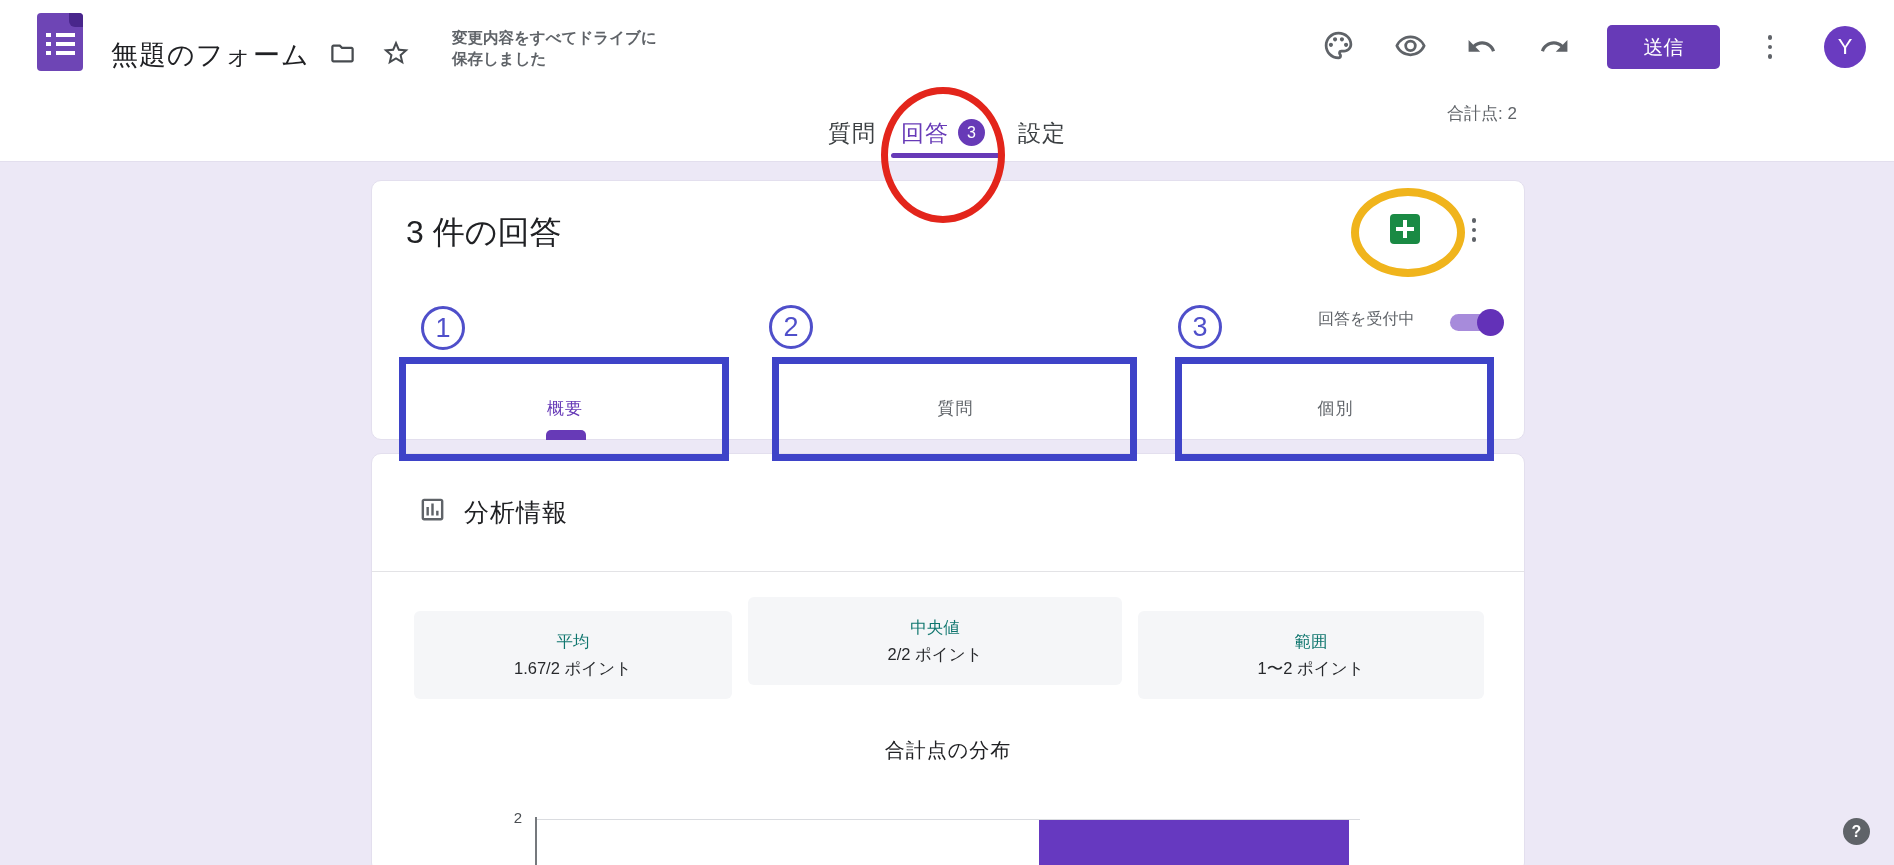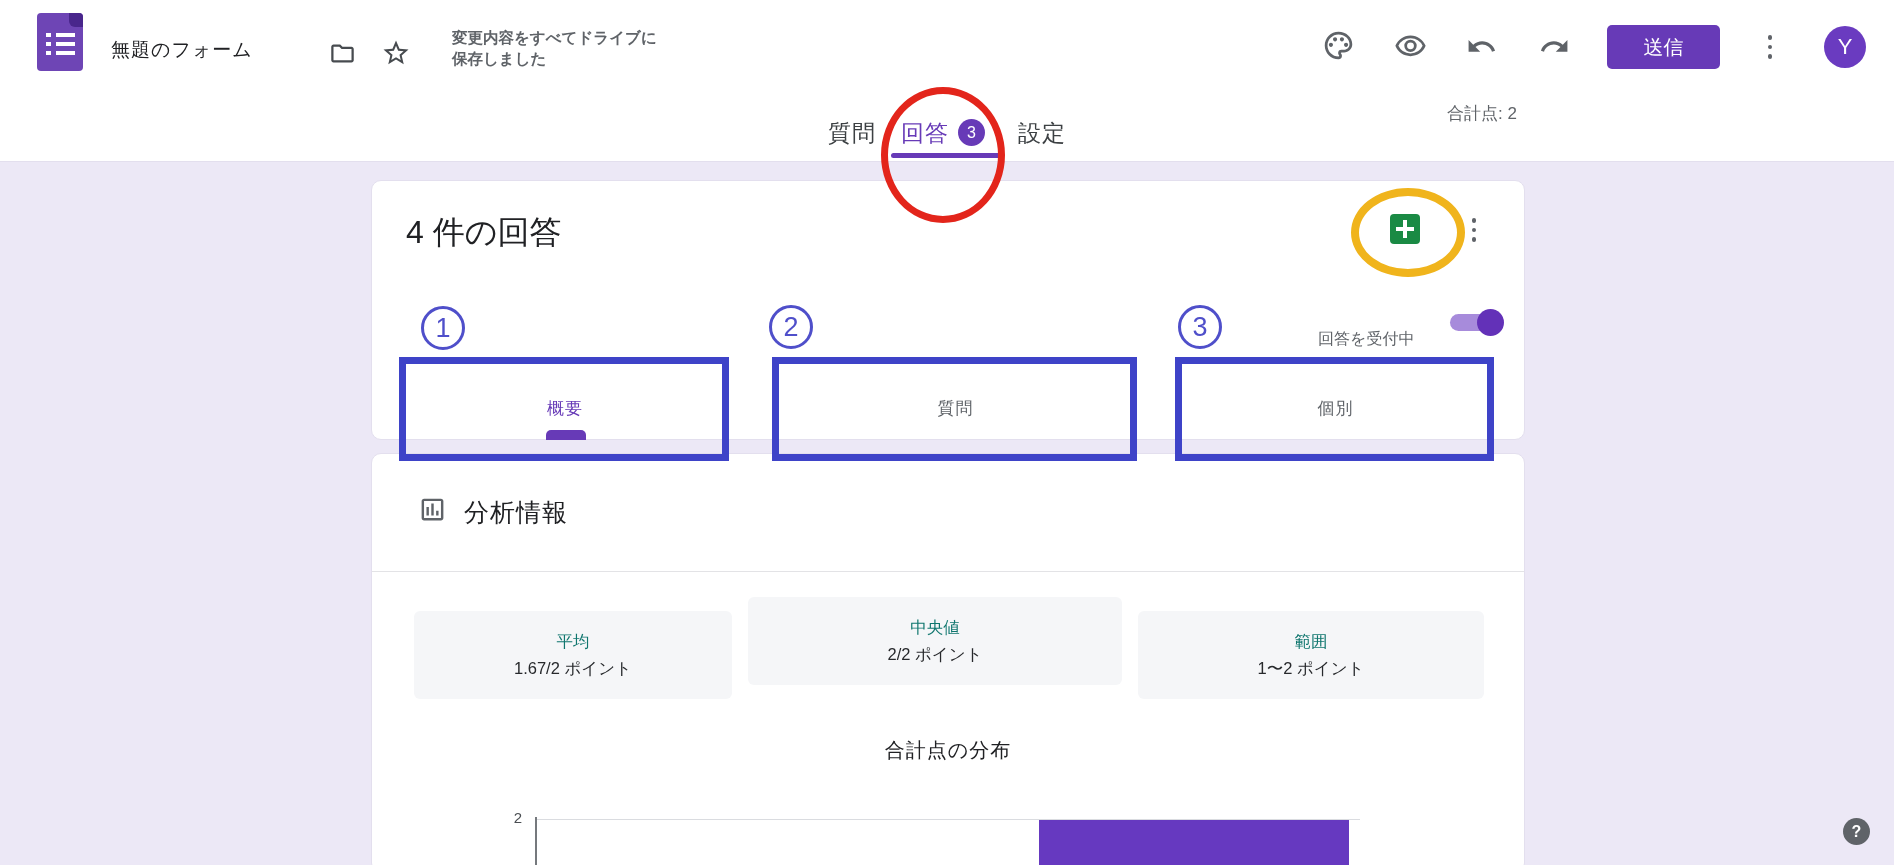--- a/index.html
+++ b/index.html
@@ -3,21 +3,21 @@
 <meta charset="utf-8">
 <style>
   * { margin:0; padding:0; box-sizing:border-box; }
   html,body { width:1894px; height:865px; overflow:hidden; }
   body { font-family:"Liberation Sans", sans-serif; }
   #stage { position:relative; width:1894px; height:865px; background:#ece8f6; overflow:hidden; }
   .abs { position:absolute; }
 
   
   #topbar { left:0; top:0; width:1894px; height:162px; background:#ffffff; border-bottom:1px solid #e3dfee; }
-  .doc-title { font-size:19px; color:#202124; letter-spacing:1px; }
+  .doc-title { font-size:27px; color:#202124; letter-spacing:1px; }
   .saved-status { font-size:15.5px; color:#5f6368; line-height:21px; }
   .icon-btn svg { display:block; }
   .send-btn { background:#673ab7; color:#fff; font-size:20px; border:none; border-radius:5px;
               display:flex; align-items:center; justify-content:center; cursor:pointer; }
   .avatar { background:#6a3bc0; border-radius:50%; color:#fff; font-size:22px;
             display:flex; align-items:center; justify-content:center; }
   .kebab { display:flex; flex-direction:column; align-items:center; justify-content:center; gap:5px; cursor:pointer; }
   .kebab i { width:4.5px; height:4.5px; border-radius:50%; background:#5f6368; }
 
   
@@ -153,34 +153,34 @@
     <div class="abs tab" style="left:828px; top:118px;">質問</div>
     <div class="abs tab active" style="left:901px; top:118px;">回答</div>
     <div class="abs tab-badge" style="left:958px; top:119px; width:27px; height:27px;">3</div>
     <div class="abs tab" style="left:1018px; top:118px;">設定</div>
     <div class="abs tab-underline" style="left:891px; top:153px; width:110px; height:5px;"></div>
     <div class="abs total-points" style="left:1447px; top:102px;">合計点: 2</div>
   </div>
 
   <div class="abs card" style="left:371px; top:180px; width:1154px; height:260px;">
 
-    <div class="abs card-title" style="left:34px; top:30px;">4 件の回答</div>
+    <div class="abs card-title" style="left:34px; top:30px;">3 件の回答</div>
 
     <div class="abs sheets-btn" style="left:1018px; top:33px; width:30px; height:30px;">
       <span class="v"></span>
       <span class="h"></span>
     </div>
 
     <div class="abs kebab" style="left:1090px; top:31px; width:24px; height:36px;">
         <i></i>
         <i></i>
         <i></i>
       </div>
 
-    <div class="abs accepting" style="left:946px; top:128px;margin-top:20px;">回答を受付中</div>
+    <div class="abs accepting" style="left:946px; top:128px;">回答を受付中</div>
     <div class="abs toggle-track" style="left:1078px; top:133px; width:48px; height:17px;">
       <span class="toggle-knob"></span>
     </div>
 
     <div class="abs subtab active" style="left:28px; top:216px; width:330px;">概要</div>
     <div class="abs subtab" style="left:401px; top:216px; width:365px;">質問</div>
     <div class="abs subtab" style="left:804px; top:216px; width:319px;">個別</div>
     <div class="abs subtab-indicator" style="left:174px; top:249px; width:40px; height:10px;"></div>
   </div>
 

